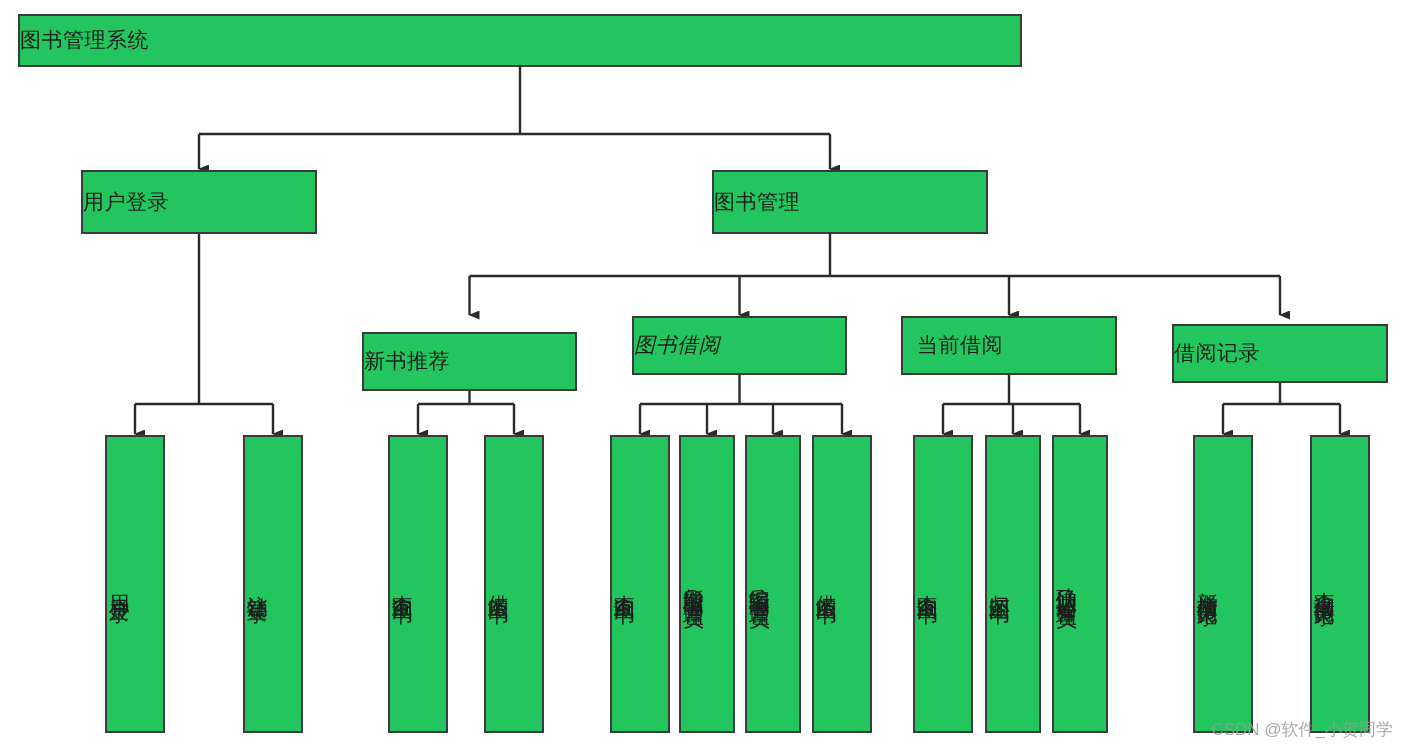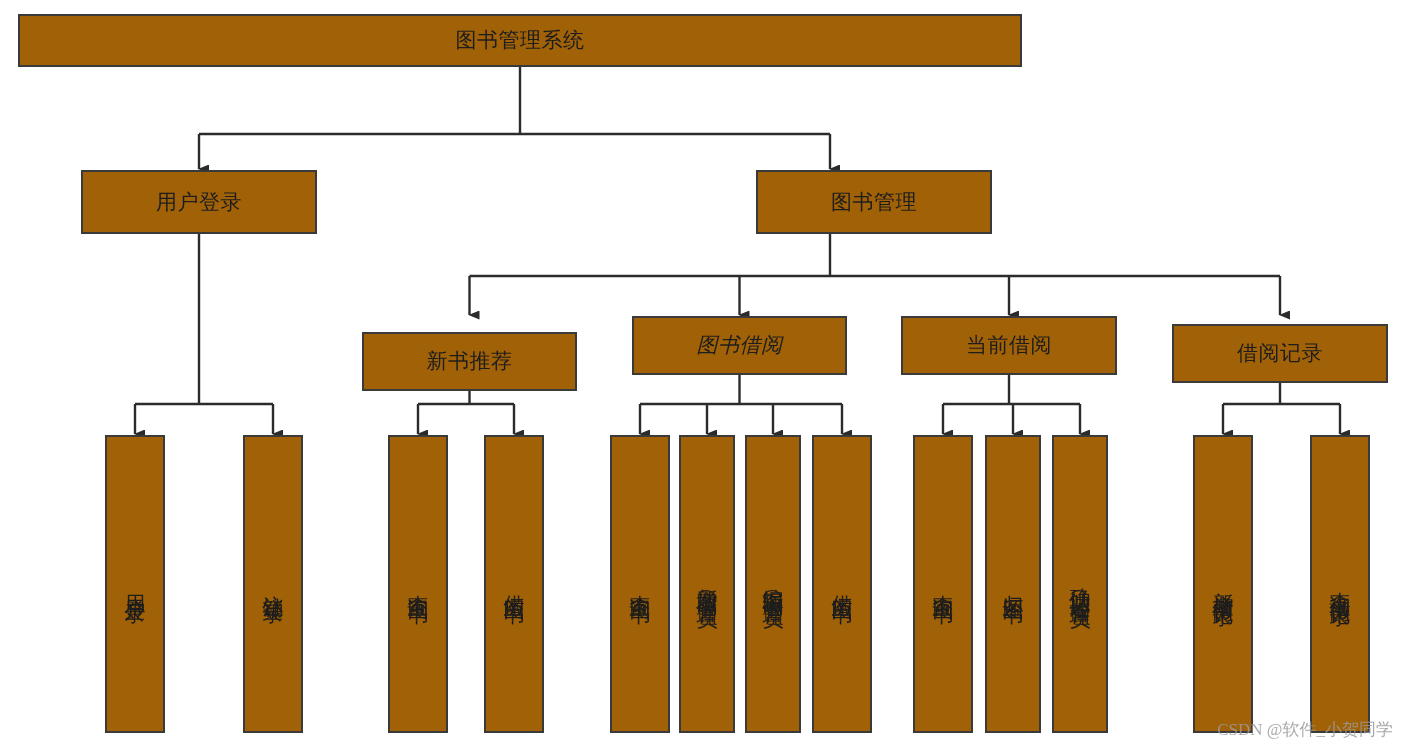--- a/index.html
+++ b/index.html
@@ -20,25 +20,25 @@
   #edges {
     position: absolute;
     left: 0;
     top: 0;
     width: 1405px;
     height: 747px;
   }
   .node {
     position: absolute;
     box-sizing: border-box;
-    background: #a16207;
+    background: #22c55e;
     border: 2.2px solid #3a3a3a;
     display: flex;
     align-items: center;
-    justify-content: center;
+    justify-content: flex-start;
     color: #1a1a1a;
   }
   .node-label {
     font-size: 21px;
     line-height: 1.15;
     letter-spacing: 0.5px;
     white-space: nowrap;
     color: #1d1d1d;
   }
   .node.vertical .node-label {
@@ -48,21 +48,21 @@
     font-size: 21px;
   }
   .watermark {
     position: absolute;
     right: 12px;
     bottom: 6px;
     font-size: 17px;
     color: #9a9a9a;
     opacity: 0.85;
     white-space: nowrap;
-    font-family: Liberation Serif, serif;
+    font-family: Liberation Sans, sans-serif;
   }
 </style>
 </head>
 <body>
 
 <div id="canvas">
 
   <svg id="edges" viewBox="0 0 1405 747" xmlns="http://www.w3.org/2000/svg">
     <defs>
       <marker id="arrowhead" markerWidth="9" markerHeight="11" refX="4.5" refY="10" orient="auto" markerUnits="userSpaceOnUse">
@@ -106,30 +106,30 @@
       </g>
   </svg>
 
   <div id="node-layer">
       <div class="node" style="left: 18px; top: 14px; width: 1004px; height: 53px;">
         <span class="node-label">图书管理系统</span>
       </div>
       <div class="node" style="left: 81px; top: 170px; width: 236px; height: 64px;">
         <span class="node-label">用户登录</span>
       </div>
-      <div class="node" style="left: 712px; top: 170px; width: 236px; height: 64px; margin-left: 44px;">
+      <div class="node" style="left: 712px; top: 170px; width: 276px; height: 64px;">
         <span class="node-label">图书管理</span>
       </div>
       <div class="node" style="left: 362px; top: 332px; width: 215px; height: 59px;">
         <span class="node-label">新书推荐</span>
       </div>
       <div class="node" style="left: 632px; top: 316px; width: 215px; height: 59px; font-style: italic;">
         <span class="node-label">图书借阅</span>
       </div>
-      <div class="node" style="left: 901px; top: 316px; width: 216px; height: 59px;">
+      <div class="node" style="left: 901px; top: 316px; width: 216px; height: 59px; padding-left: 14px;">
         <span class="node-label">当前借阅</span>
       </div>
       <div class="node" style="left: 1172px; top: 324px; width: 216px; height: 59px;">
         <span class="node-label">借阅记录</span>
       </div>
       <div class="node vertical" style="left: 105px; top: 435px; width: 60px; height: 298px;">
         <span class="node-label">用户登录</span>
       </div>
       <div class="node vertical" style="left: 243px; top: 435px; width: 60px; height: 298px;">
         <span class="node-label">注销登录</span>

